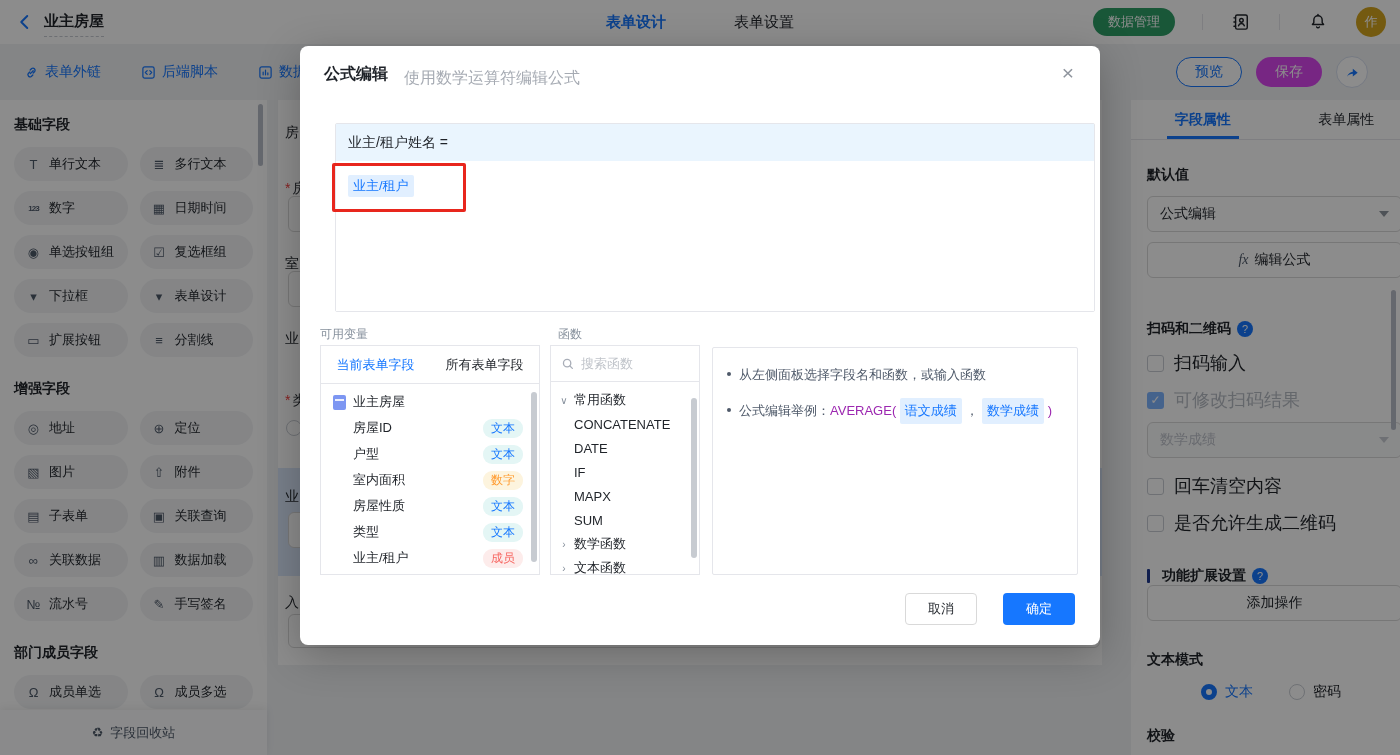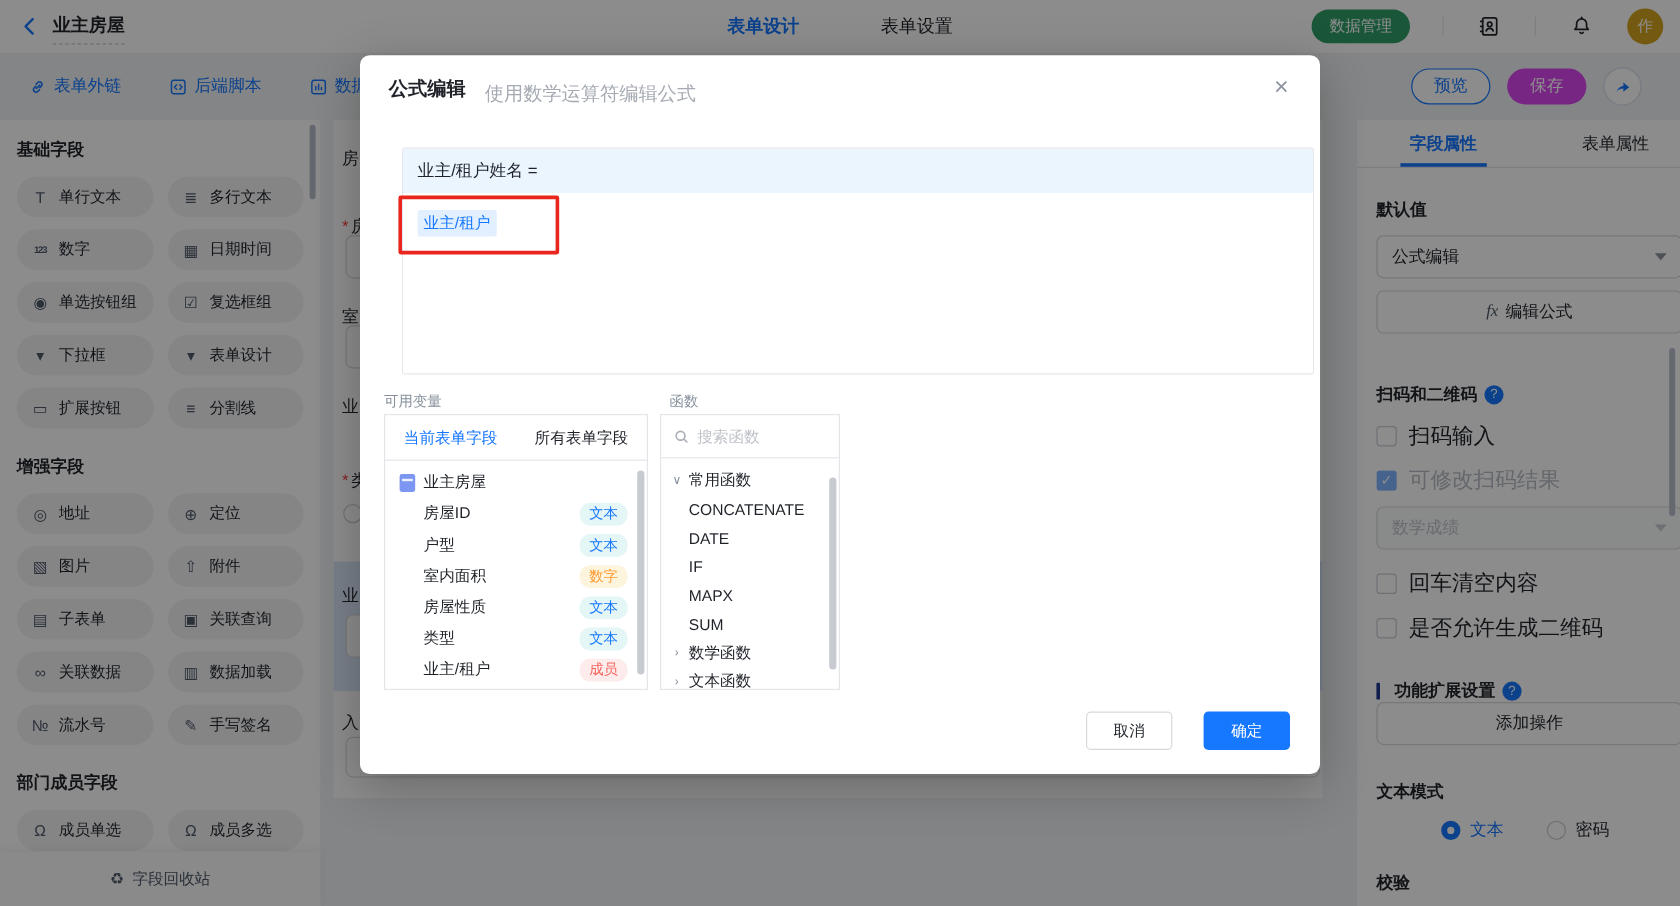--- a/index.html
+++ b/index.html
@@ -504,20 +504,36 @@
           <span>数学函数</span>
         </div>
         <div class="fn-row">
           <span class="caret">›</span>
           <span>文本函数</span>
         </div>
       </div>
       <div class="fn-scroll"></div>
     </div>
 
+    <div class="tips-panel">
+      <div class="tip-line">
+        <span class="tip-dot"></span>
+        <span>从左侧面板选择字段名和函数，或输入函数</span>
+      </div>
+      <div class="tip-line">
+        <span class="tip-dot"></span>
+        <span>
+          <span>公式编辑举例：</span><span class="fn-purple">AVERAGE(</span>
+          <span class="chip">语文成绩</span>
+          <span>，</span>
+          <span class="chip">数学成绩</span>
+          <span class="fn-purple">)</span>
+        </span>
+      </div>
+    </div>
 
     <div class="modal-footer">
       <button class="btn-cancel">取消</button>
       <button class="btn-ok" style="border:none">确定</button>
     </div>
   </section>
 
 </div>
 
 </body></html>

